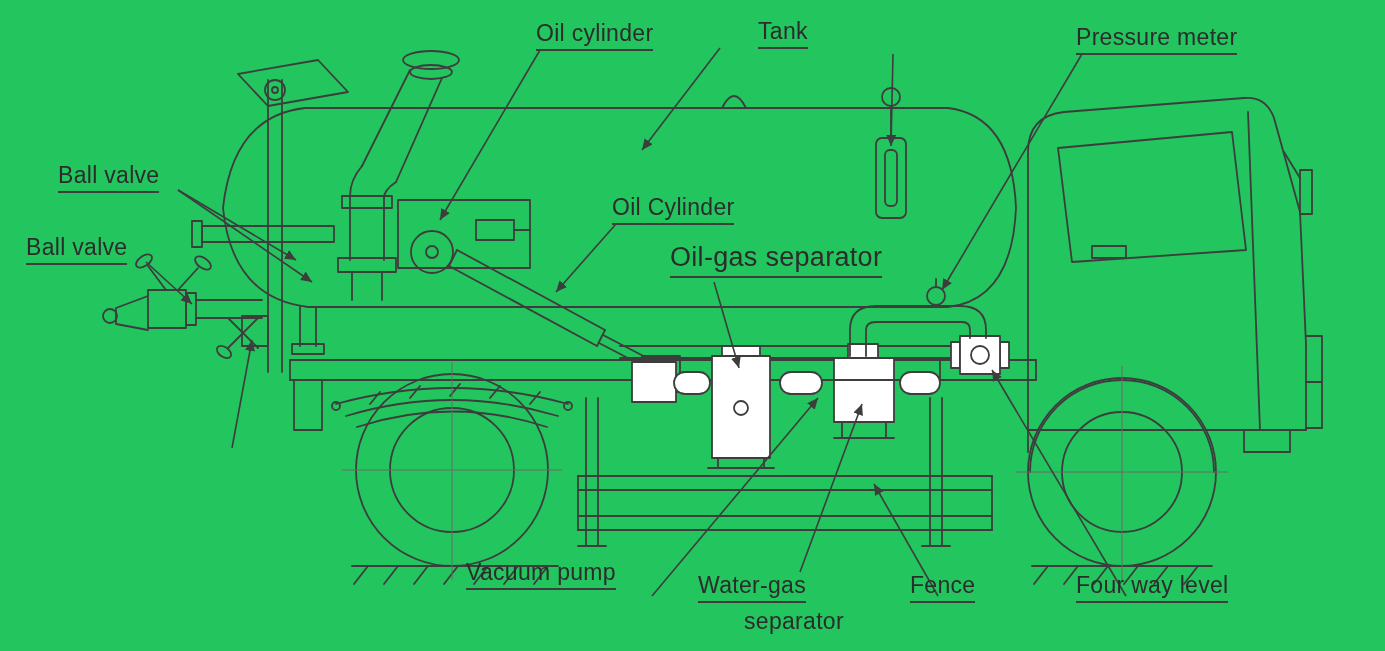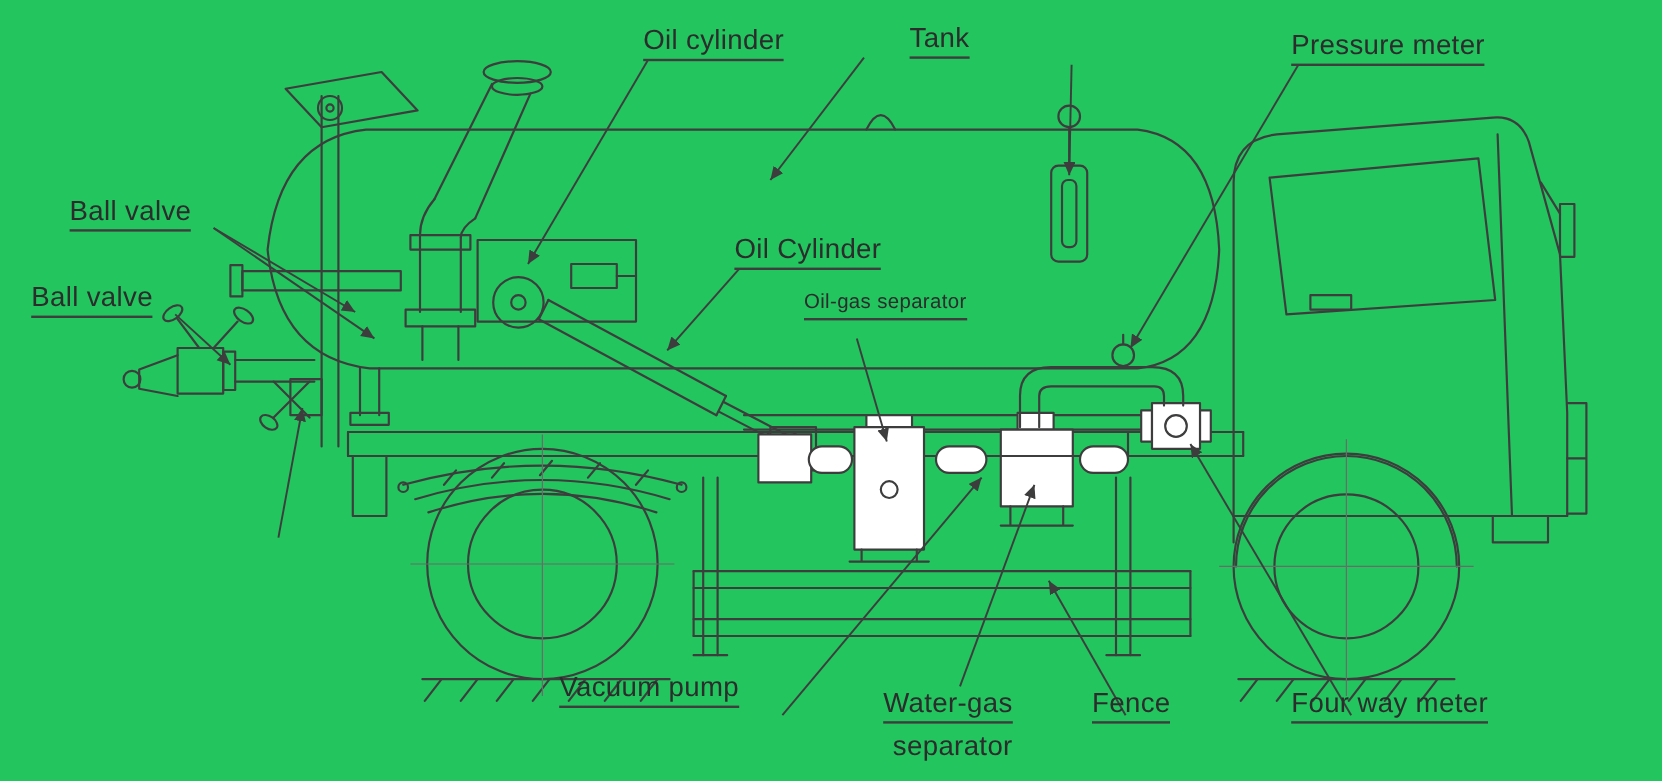--- a/index.html
+++ b/index.html
@@ -6,22 +6,22 @@
   .canvas{
     position:relative;width:1385px;height:651px;background:#22c55e;
     font-family:"Liberation Sans",sans-serif;overflow:hidden;
   }
   .canvas svg{position:absolute;left:0;top:0;}
   .lbl{
     position:absolute;color:#2c2c2c;font-size:23px;line-height:1.15;
     white-space:nowrap;padding-bottom:3px;border-bottom:2px solid #3d3d3d;
     letter-spacing:.3px;
   }
-  .lbl--big{font-size:17px;}
-  .lbl--2line{border-bottom:none;text-align:right;}
+  .lbl--big{font-size:27px;}
+  .lbl--2line{border-bottom:none;}
   .lbl--2line .l1{display:inline-block;border-bottom:2px solid #3d3d3d;padding-bottom:3px;}
   .lbl--2line .l2{display:block;margin-left:46px;margin-top:5px;}
 </style>
 </head>
 <body>
 
 <div class="canvas">
 
   <svg width="1385" height="651" viewBox="0 0 1385 651">
     <defs>
@@ -217,15 +217,15 @@
   <div class="lbl" style="left:58px;top:162px;">Ball valve</div>
   <div class="lbl" style="left:26px;top:234px;">Ball valve</div>
   <div class="lbl" style="left:612px;top:194px;">Oil Cylinder</div>
   <div class="lbl lbl--big" style="left:670px;top:242px;">Oil-gas separator</div>
   <div class="lbl" style="left:466px;top:548px;margin-top:11px;">Vacuum pump</div>
   <div class="lbl lbl--2line" style="left:698px;top:572px;">
     <span class="l1">Water-gas</span>
     <span class="l2">separator</span>
   </div>
   <div class="lbl" style="left:910px;top:572px;">Fence</div>
-  <div class="lbl" style="left:1076px;top:572px;">Four way meter</div>
+  <div class="lbl" style="left:1076px;top:572px;">Four way level</div>
 
 </div>
 
 </body></html>

